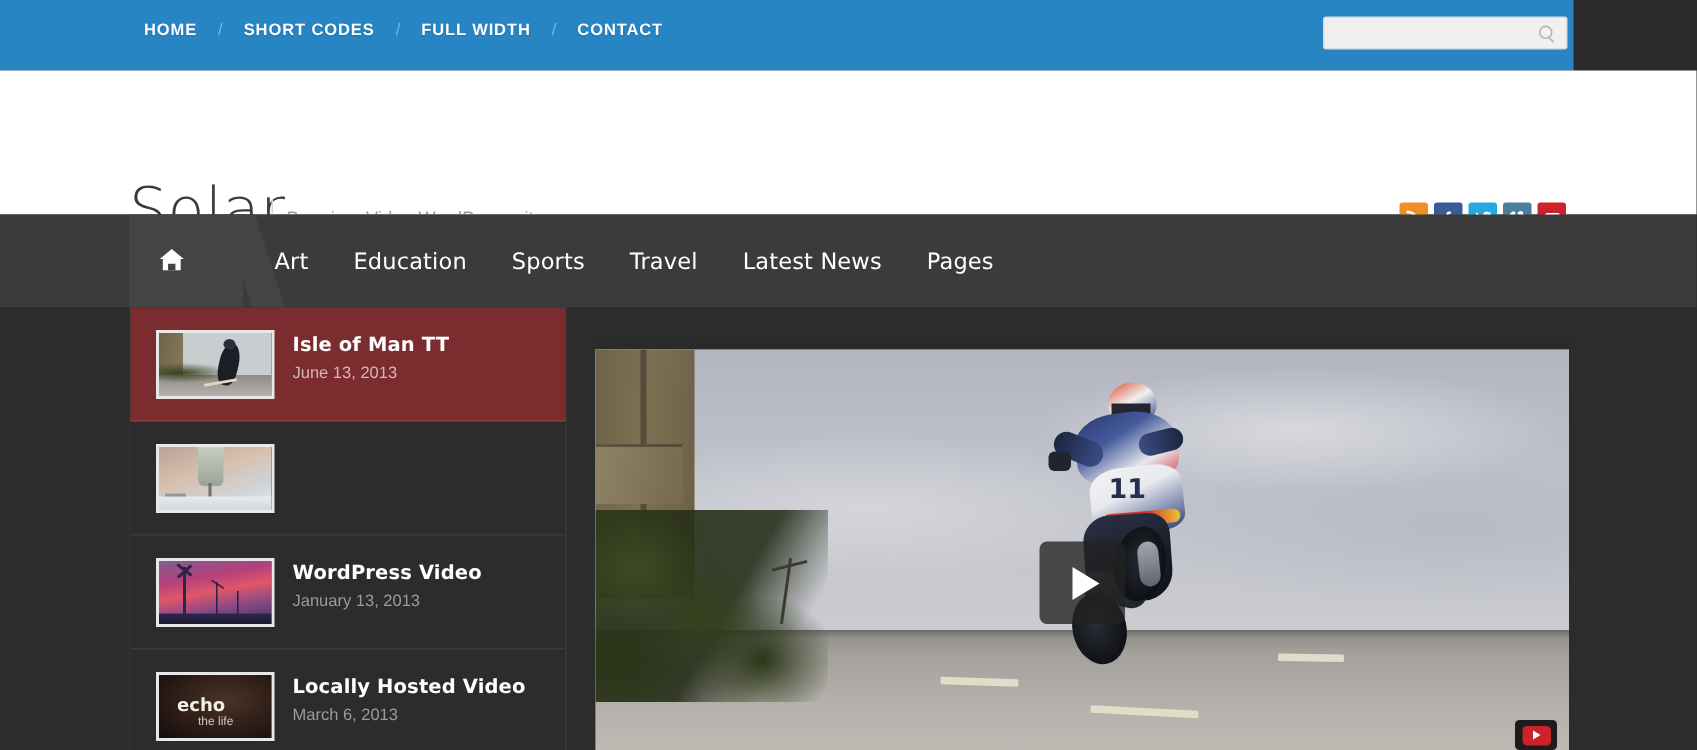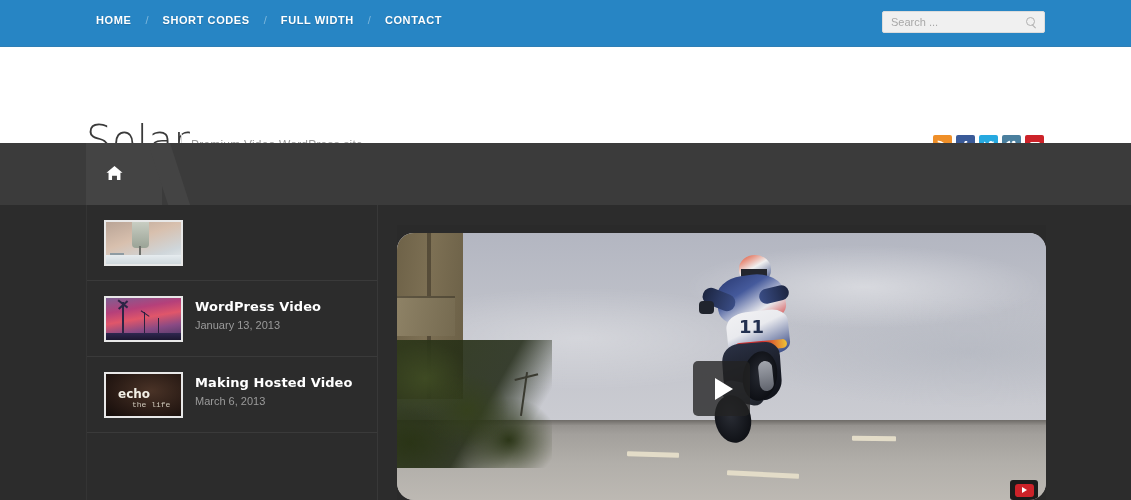--- a/index.html
+++ b/index.html
@@ -5,21 +5,21 @@
   * { box-sizing: border-box; margin: 0; padding: 0; }
   html, body {
     width: 1131px; height: 500px;
     background: #2b2b2b;
     font-family: "Liberation Sans", sans-serif;
     overflow: hidden;
   }
 
   
   .topbar {
-    position: absolute; left: 0; top: 0; width: 1131px; height: 47px;
+    position: absolute; left: 0; top: 0; width: 1049px; height: 47px;
     background: #2785c4;
     border-bottom: 1px solid #2f7fb5;
     padding-left: 48px;
   }
   .topnav { position: absolute; left: 94px; top: 14px; display: flex; align-items: center; }
   .topnav a {
     color: #ffffff; font-size: 11px; font-weight: bold; letter-spacing: .6px;
     text-decoration: none; text-transform: uppercase; padding: 0 2px;
     text-shadow: 0 1px 1px rgba(0,0,0,.18);
   }
@@ -148,33 +148,32 @@
     background: linear-gradient(170deg,#7e5f93 0%,#b5407a 28%,#e0566a 48%,#8a4a84 70%,#3d3560 100%); }
   .th-echo { width: 100%; height: 100%; position: relative;
     background: radial-gradient(ellipse at 60% 40%, #4a3327 0%, #241712 70%, #130c0a 100%); }
   .echo-main {
     position: absolute; left: 12px; top: 14px;
     color: #f2efe6; font-size: 12px; font-weight: bold; line-height: 1;
     font-family: "DejaVu Sans", sans-serif;
   }
   .echo-sub {
     position: absolute; left: 26px; top: 27px;
-    color: #cfc9bb; font-size: 8px; line-height: 1; font-family: Liberation Mono, monospace;
+    color: #cfc9bb; font-size: 8px; line-height: 1;
   }
 
   
   .videopanel {
     position: absolute; left: 397px; top: 20px; width: 649px; height: 275px;
     background: #2a2a2a;
   }
   .videoframe {
     position: absolute; left: 0; top: 8px; width: 649px; height: 267px;
     overflow: hidden;
     background: linear-gradient(180deg,#b9bcc6 0%,#c3c5cd 35%,#cfd0d6 62%,#b5b3b1 68%,#a9a7a5 100%);
-    border-radius: 17px;
   }
   
   .sky {
     position: absolute; left: 0; top: 0; width: 100%; height: 72%;
     background:
       radial-gradient(ellipse 45% 38% at 28% 55%, rgba(255,255,255,.30), rgba(255,255,255,0) 70%),
       radial-gradient(ellipse 38% 30% at 72% 28%, rgba(255,255,255,.42), rgba(255,255,255,0) 72%),
       radial-gradient(ellipse 50% 40% at 88% 62%, rgba(170,175,185,.45), rgba(255,255,255,0) 72%),
       linear-gradient(180deg,#b3b6c1 0%,#c0c2ca 45%,#cbccd2 100%);
   }
@@ -266,21 +265,20 @@
     <a href="#">HOME</a>
     <span class="sep">/</span>
     <a href="#">SHORT CODES</a>
     <span class="sep">/</span>
     <a href="#">FULL WIDTH</a>
     <span class="sep">/</span>
     <a href="#">CONTACT</a>
   </div>
 
   <div class="searchwrap">
-    <input type="text" placeholder="Search ..." style="">
     <span class="search-icon"></span>
   </div>
 </div>
 
 <div class="header">
   <div class="logo">Solar</div>
   <div class="tagline-bar"></div>
   <div class="tagline">Premium Video WordPress site</div>
 
   <div class="socials">
@@ -317,26 +315,50 @@
 
 <div class="mainnav">
   <div class="nav-home"></div>
   <div class="nav-home-skew"></div>
   <div class="home-icon">
     <svg width="19" height="17" viewBox="0 0 20 18">
       <path d="M10 1 1.5 8.2h2.2V16h12.6V8.2h2.2z" fill="#ffffff"></path>
       <path d="M7.4 16v-4.6h5.2V16z" fill="#444444"></path>
     </svg>
   </div>
+  <div class="navitems">
+    <a href="#">Art</a>
+    <a href="#">Education</a>
+    <a href="#">Sports</a>
+    <a href="#">Travel</a>
+    <a href="#">Latest News</a>
+    <a href="#">Pages</a>
+  </div>
 </div>
 
 <div class="content">
 
   <div class="playlist">
 
+    <div class="pl-item active">
+      <div class="pl-thumb">
+        <div class="th-bike">
+          <div style="position:absolute;left:0;top:0;width:16px;height:68%;background:linear-gradient(100deg,#6d6349,#857a5c)"></div>
+          <div style="position:absolute;left:0;bottom:0;width:100%;height:34%;background:linear-gradient(180deg,#8e8b87,#b6b2ac)"></div>
+          <div style="position:absolute;left:0;bottom:22%;width:48px;height:30%;background:radial-gradient(ellipse at 30% 50%,#39441f,rgba(0,0,0,0) 72%)"></div>
+          <div style="position:absolute;left:40px;top:7px;width:13px;height:28px;background:#1d1f26;border-radius:46% 46% 40% 40%;transform:rotate(12deg)"></div>
+          <div style="position:absolute;left:43px;top:4px;width:8px;height:7px;background:#2b2e38;border-radius:50%"></div>
+          <div style="position:absolute;left:30px;bottom:8px;width:22px;height:2px;background:#ddd8c8;transform:rotate(-10deg)"></div>
+        </div>
+      </div>
+      <div class="pl-text">
+        <div class="pl-title">Isle of Man TT</div>
+        <div class="pl-date">June 13, 2013</div>
+      </div>
+    </div>
 
     <div class="pl-item">
       <div class="pl-thumb">
         <div class="th-hero">
           <div style="position:absolute;left:26px;top:0;width:17px;height:26px;background:linear-gradient(180deg,#c8cdc2,#9aa396);border-radius:0 0 4px 4px"></div>
           <div style="position:absolute;left:33px;top:24px;width:2px;height:13px;background:#6d6f6a"></div>
           <div style="position:absolute;left:0;bottom:0;width:100%;height:22%;background:linear-gradient(180deg,#e6ecef,#cfd8dd)"></div>
           <div style="position:absolute;left:4px;bottom:9px;width:14px;height:2px;background:#8e9ba2"></div>
         </div>
       </div>
@@ -361,21 +383,21 @@
     </div>
 
     <div class="pl-item">
       <div class="pl-thumb">
         <div class="th-echo">
           <div class="echo-main">echo</div>
           <div class="echo-sub">the life</div>
         </div>
       </div>
       <div class="pl-text">
-        <div class="pl-title">Making Hosted Video</div>
+        <div class="pl-title">Locally Hosted Video</div>
         <div class="pl-date">March 6, 2013</div>
       </div>
     </div>
 
   </div>
 
   <div class="videopanel">
     <div class="videoframe">
       <div class="sky"></div>
 

